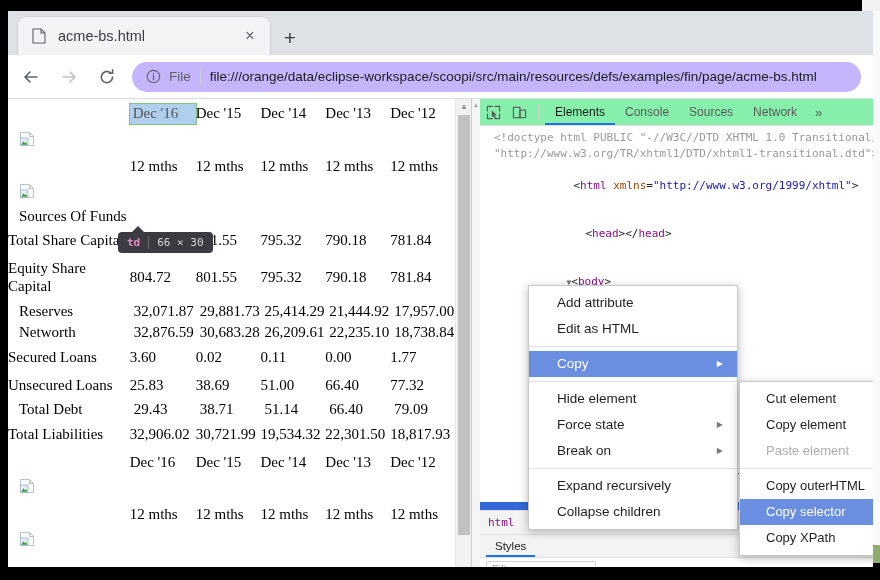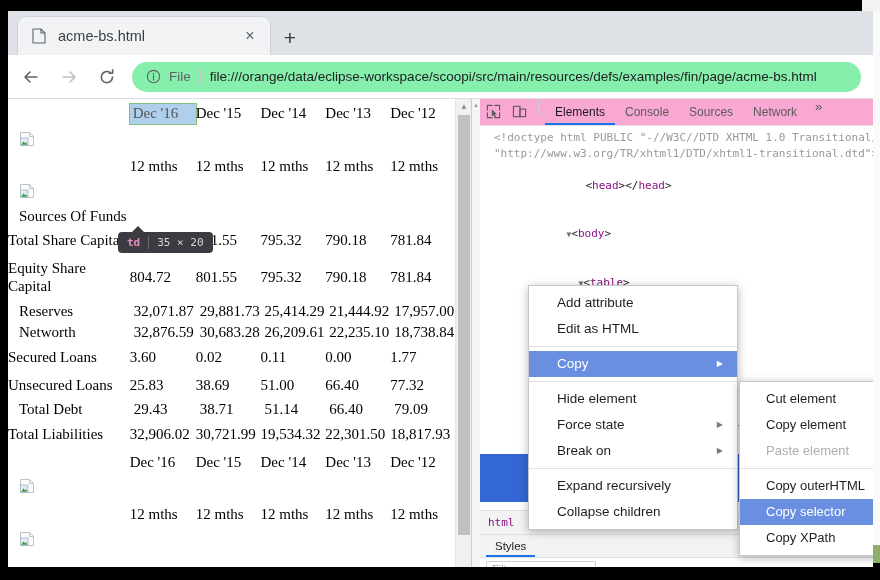--- a/index.html
+++ b/index.html
@@ -62,21 +62,21 @@
   }
   .navbtn {
     width: 30px; height: 30px; flex: none;
     display: flex; align-items: center; justify-content: center;
     color: #5f6368; margin-left: 8px;
   }
   .navbtn.disabled { color: #bdc1c6; }
   .omnibox {
     margin-left: 10px; margin-right: 12px;
     flex: 1; height: 30px;
-    background: #86efac; border-radius: 15px;
+    background: #c4b5fd; border-radius: 15px;
     display: flex; align-items: center;
     padding: 12px 14px; overflow: hidden;
   }
   .info-icon { flex: none; color: #5f6368; display: flex; align-items: center; }
   .omni-scheme {
     margin-left: 8px; font-size: 13.5px; color: #5f6368; flex: none;
   }
   .omni-sep {
     margin: 0 9px; width: 1px; height: 17px; background: #c8cbcf; flex: none;
   }
@@ -164,22 +164,22 @@
     position: absolute; left: 0; top: 0; width: 8px; height: 468px;
     background: #f5f5f5;
   }
   .dt-scroll-left .sb-up {
     position: absolute; left: 0; top: 1px; width: 8px; height: 10px;
     display: flex; align-items: center; justify-content: center;
     font-size: 6px; color: #9a9a9a;
   }
   .dt-toolbar {
     position: absolute; left: 8px; top: 0; width: 394px; height: 27px;
-    background: #f9a8d4; border-bottom: 1px solid #e0e0e0;
-    display: flex; align-items: flex-start;
+    background: #86efac; border-bottom: 1px solid #e0e0e0;
+    display: flex; align-items: center;
   }
   .dt-icon {
     width: 26px; height: 24px; display: flex;
     align-items: center; justify-content: center; color: #5a5a5a;
   }
   .dt-divider {
     width: 1px; height: 16px; background: #cfcfcf; margin: 0 6px;
   }
   .dt-tab {
     padding: 0 10px; height: 26px; line-height: 26px;
@@ -508,21 +508,21 @@
               </td>
               <td class="num" colspan="5"></td>
             </tr>
           </tbody>
             </table>
         </div>
 
         <div class="insp-tip">
           <span class="tag">td</span>
           <span class="bar"></span>
-          <span class="dim">35 × 20</span>
+          <span class="dim">66 × 30</span>
         </div>
       </div>
 
       <div class="page-scrollbar">
         <div class="sb-up">▲</div>
         <div class="sb-thumb"></div>
       </div>
 
       <div class="devtools">
 
@@ -547,20 +547,23 @@
           <div class="dt-tab active">Elements</div>
           <div class="dt-tab">Console</div>
           <div class="dt-tab">Sources</div>
           <div class="dt-tab">Network</div>
           <div class="dt-more">»</div>
         </div>
 
         <div class="dt-tree">
           <div class="tl doctype" style="padding-left:14px;">&lt;!doctype html PUBLIC "-//W3C//DTD XHTML 1.0 Transitional//</div>
           <div class="tl doctype" style="padding-left:14px;">"http://www.w3.org/TR/xhtml1/DTD/xhtml1-transitional.dtd"&gt;</div>
+          <div class="tl" style="padding-left:14px;">
+            <span class="punc">&lt;</span><span class="tag">html</span> <span class="attr">xmlns</span><span class="punc">=</span><span class="val">"http://www.w3.org/1999/xhtml"</span><span class="punc">&gt;</span>
+          </div>
           <div class="tl" style="padding-left:26px;">
             <span class="punc">&lt;</span><span class="tag">head</span><span class="punc">&gt;&lt;/</span><span class="tag">head</span><span class="punc">&gt;</span>
           </div>
           <div class="tl" style="padding-left:7px;">
             <span class="arrow">▼</span><span class="punc">&lt;</span><span class="tag">body</span><span class="punc">&gt;</span>
           </div>
           <div class="tl" style="padding-left:19px;">
             <span class="arrow">▼</span><span class="punc">&lt;</span><span class="tag">table</span><span class="punc">&gt;</span>
           </div>
           <div class="tl" style="padding-left:31px;">

